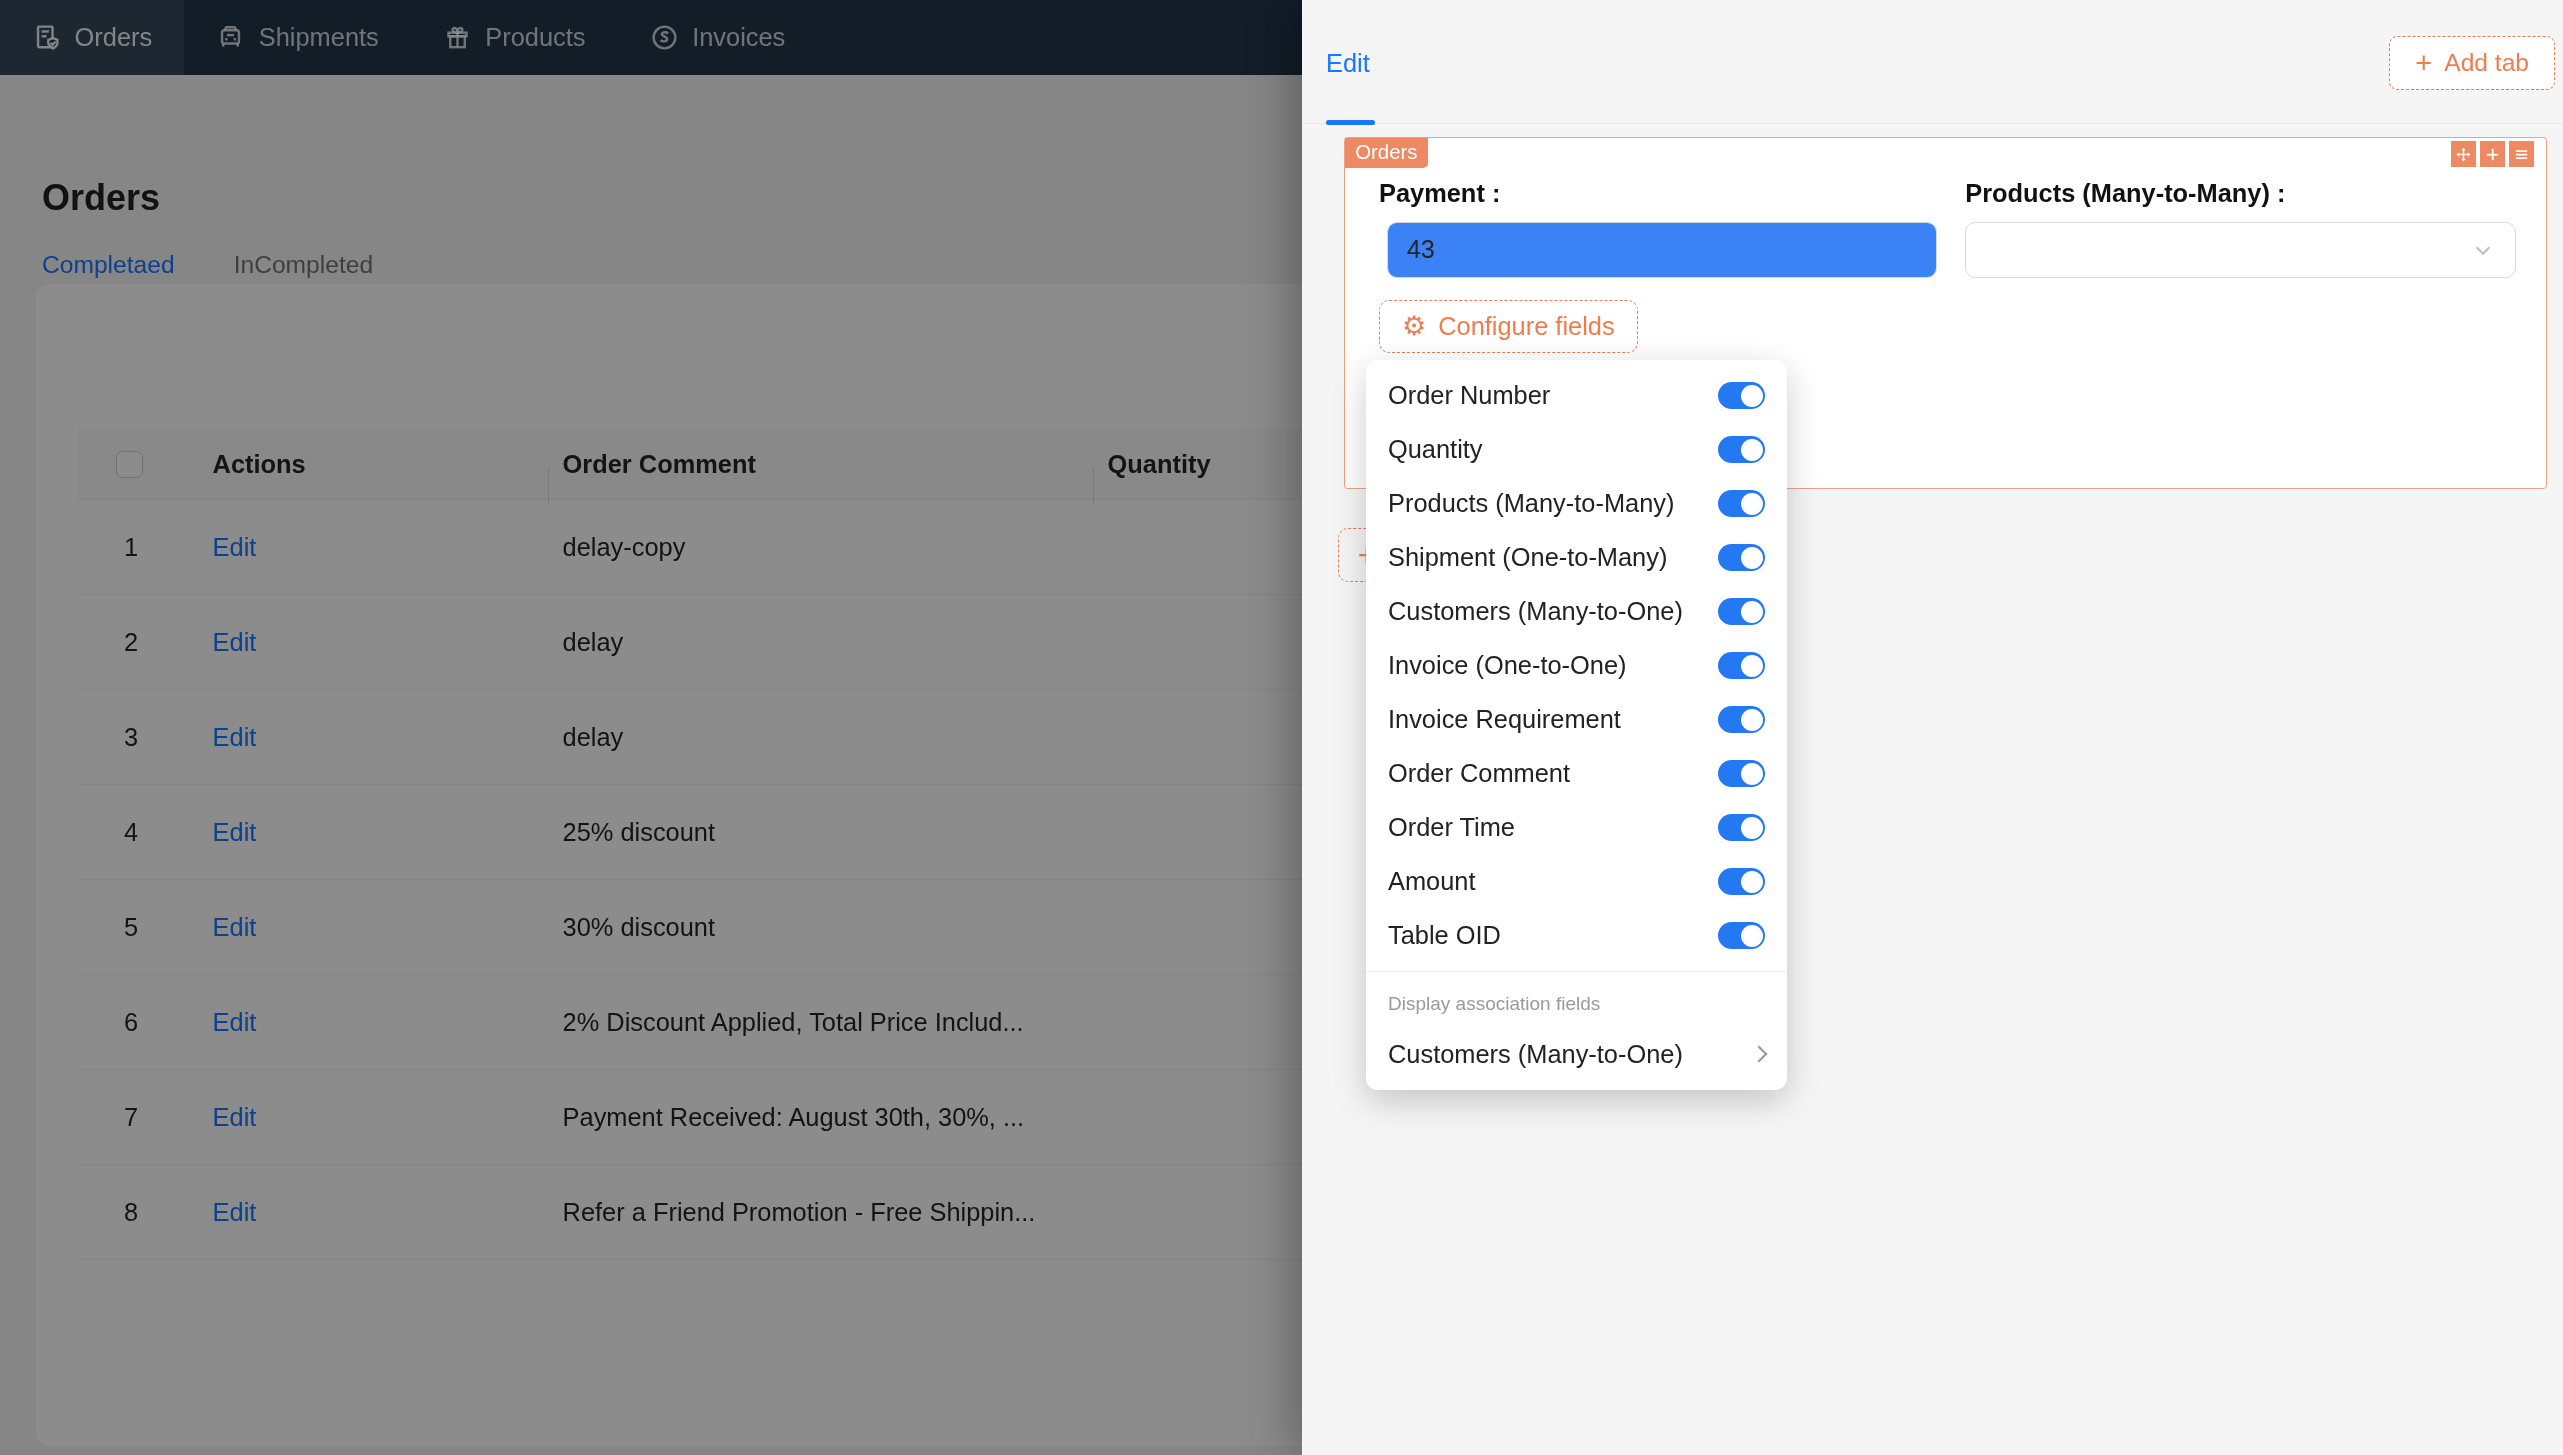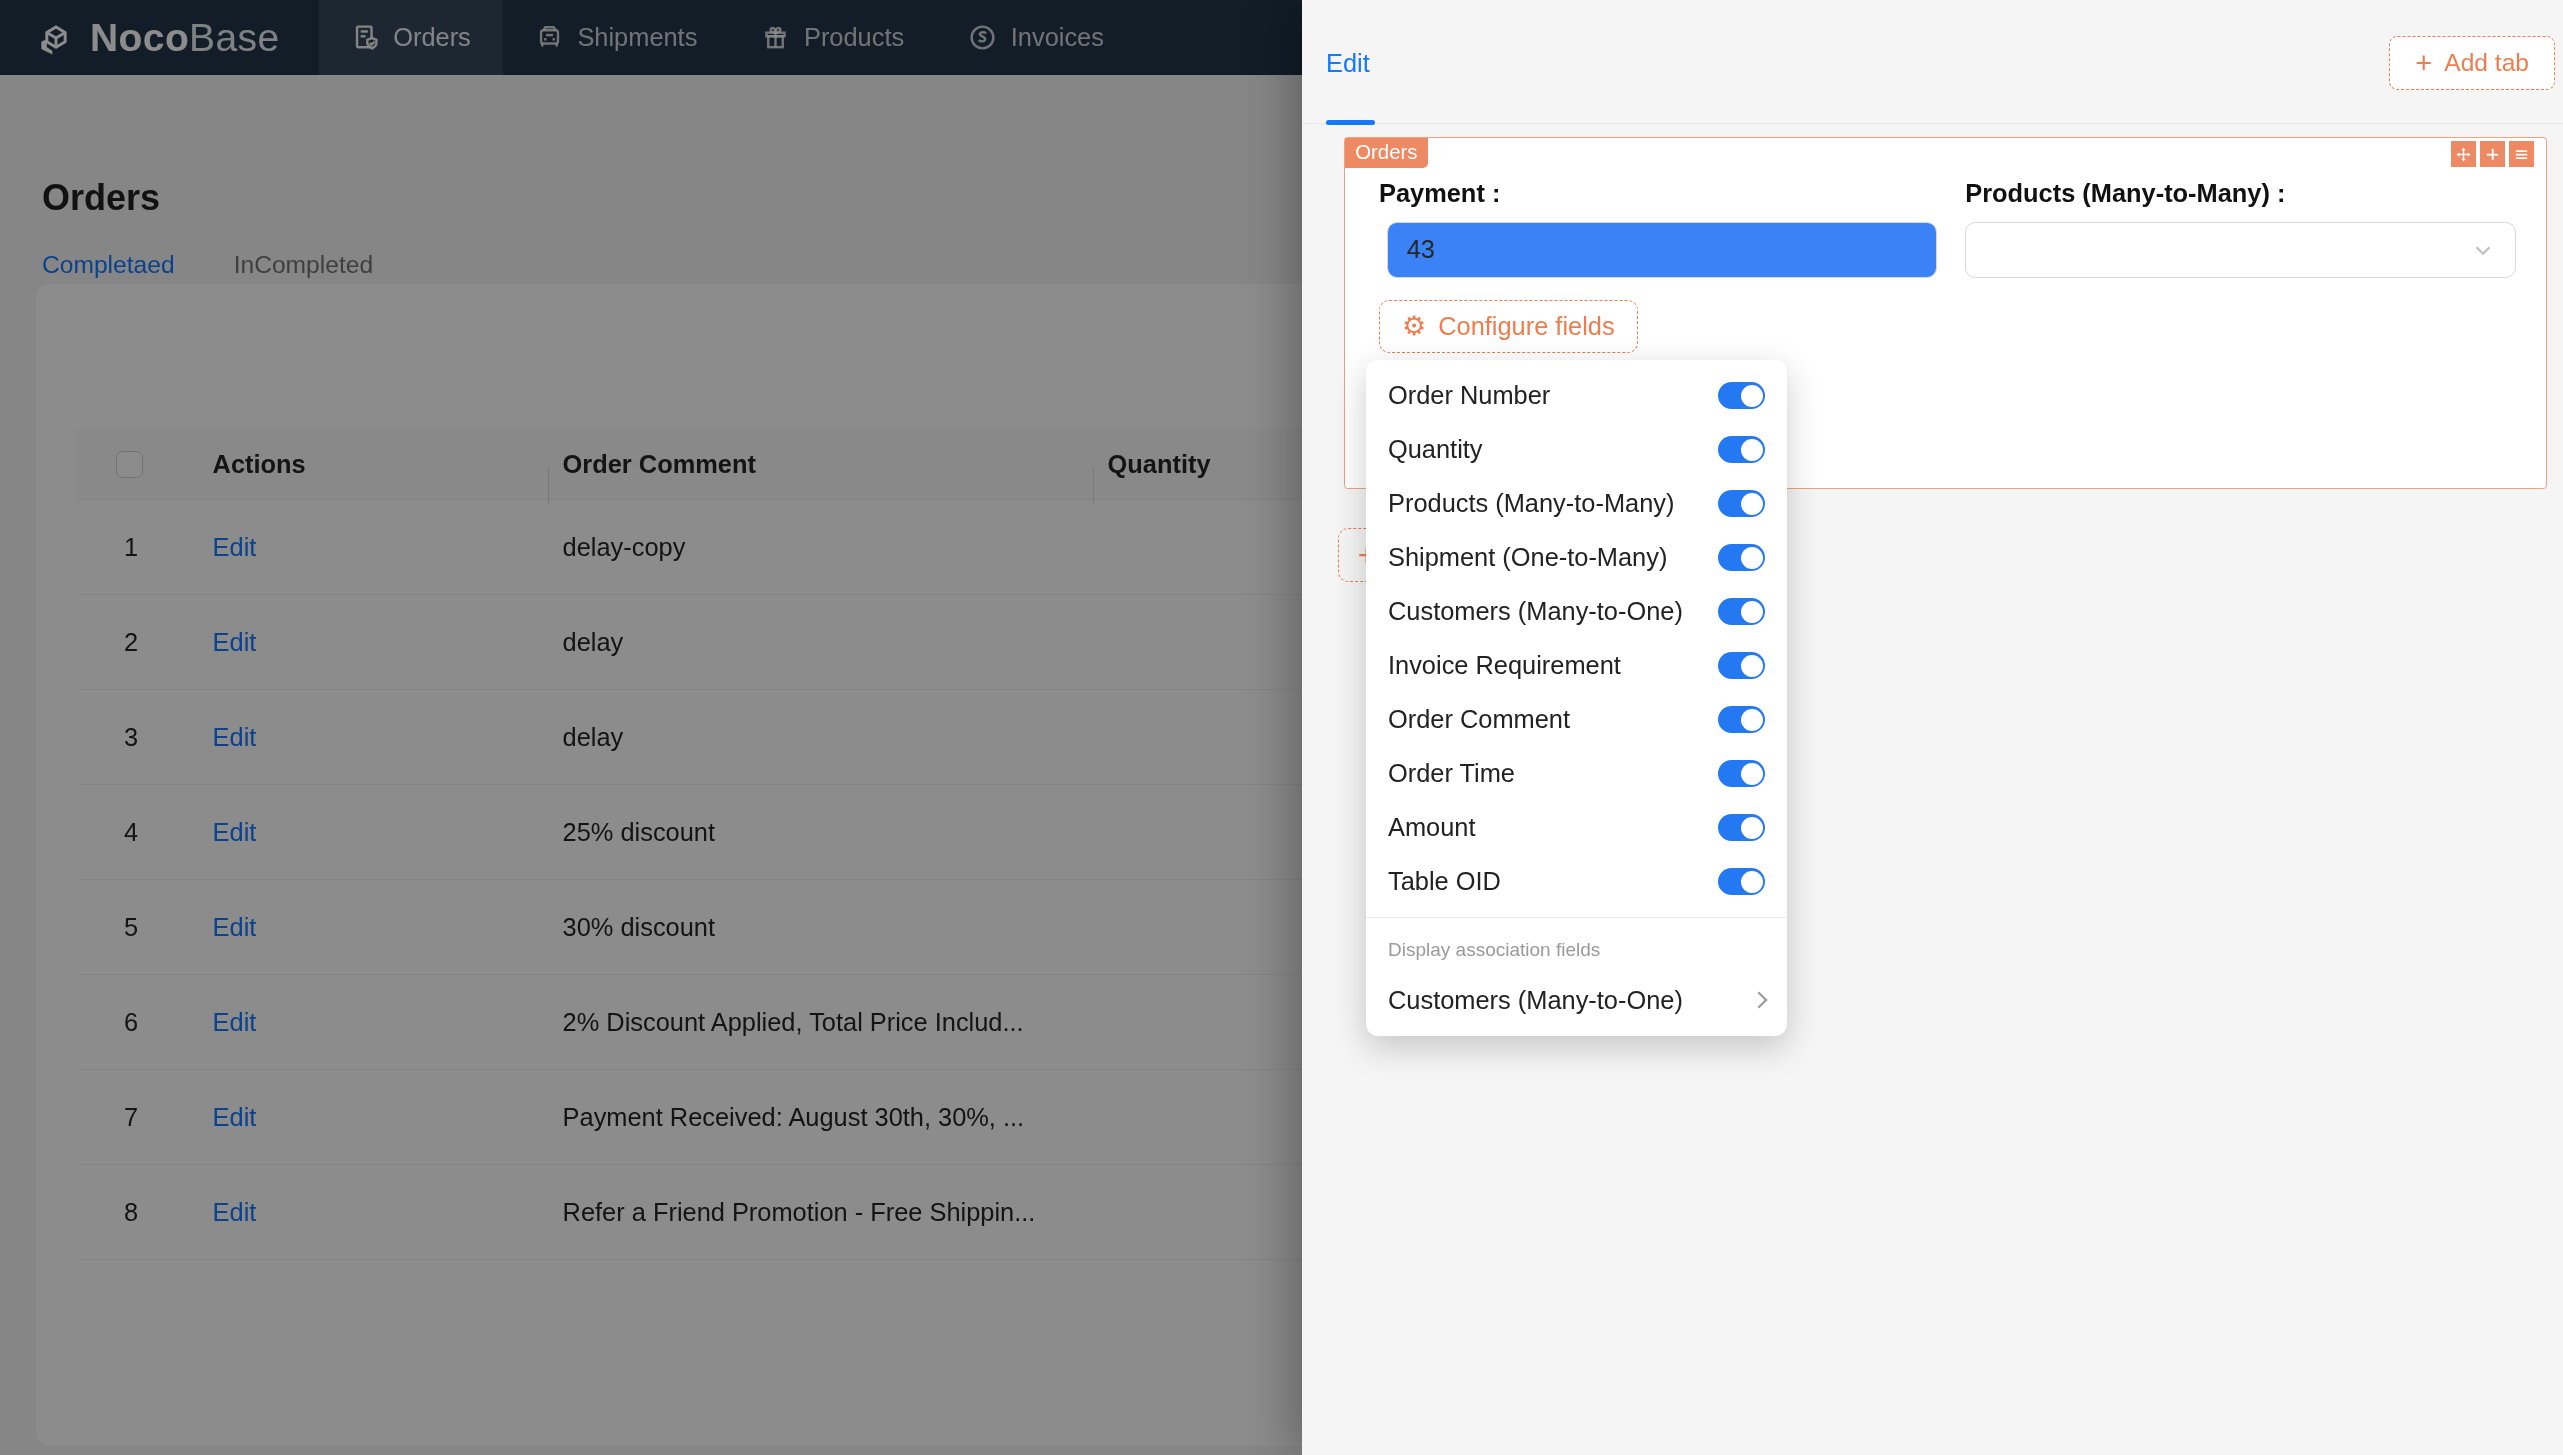--- a/index.html
+++ b/index.html
@@ -106,28 +106,20 @@
   .m-divider { height:0.8px; background:#ececec; margin:8.5px 0; }
   .m-group { height:47px; display:flex; align-items:center; padding:0 22px;
              font-size:19px; color:#9a9a9a; }
   .caret-r { width:12px; height:12px; border-top:2.5px solid #999; border-right:2.5px solid #999;
              transform:rotate(45deg); flex:none; }
 </style>
 </head>
 <body>
 
 <div class="nav">
-  <div class="logo">
-    <svg width="44" height="44" viewBox="0 0 24 24">
-      <path d="M7 9 L12 6 L17 9 L17 14 L12 17 L7 14 Z" fill="none" stroke="#fff" stroke-width="1.6"></path>
-      <path d="M7 9 L12 12 L17 9 M12 12 L12 17" stroke="#fff" stroke-width="1.6" fill="none"></path>
-      <path d="M4 14 L7 12.5 L7 17 L10 19 L10 21 L4 18 Z" fill="#fff" stroke="none"></path>
-    </svg>
-    <div class="logo-word"><b>Noco</b><span>Base</span></div>
-  </div>
 
   <div class="nav-item active">
     <svg viewBox="0 0 24 24">
       <rect x="5" y="3" width="12" height="17" rx="1"></rect>
       <line x1="8" y1="7" x2="14" y2="7"></line>
         <line x1="8" y1="11" x2="12" y2="11"></line>
       <path d="M13.5 14 L17.5 12.5 L21 14 L21 17 C21 19 17.5 21 17.5 21 C17.5 21 14 19 13.5 17 Z" fill="#22364a"></path>
       <path d="M15.5 16.5 L17 18 L19.5 15.5"></path>
     </svg>
     <span>Orders</span>
@@ -312,20 +304,24 @@
     </div>
     <div class="m-item">
       <span>Shipment (One-to-Many)</span>
       <div class="switch"></div>
     </div>
     <div class="m-item">
       <span>Customers (Many-to-One)</span>
       <div class="switch"></div>
     </div>
     <div class="m-item">
+      <span>Invoice (One-to-One)</span>
+      <div class="switch"></div>
+    </div>
+    <div class="m-item">
       <span>Invoice Requirement</span>
       <div class="switch"></div>
     </div>
     <div class="m-item">
       <span>Order Comment</span>
       <div class="switch"></div>
     </div>
     <div class="m-item">
       <span>Order Time</span>
       <div class="switch"></div>

